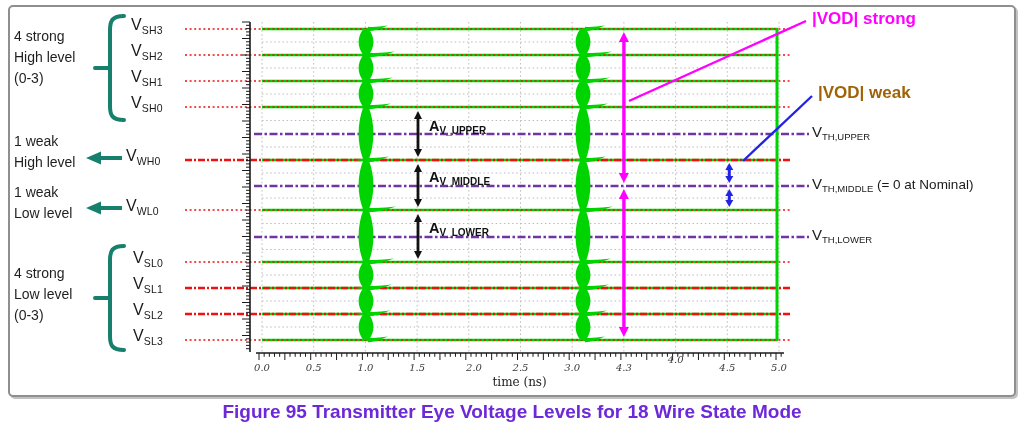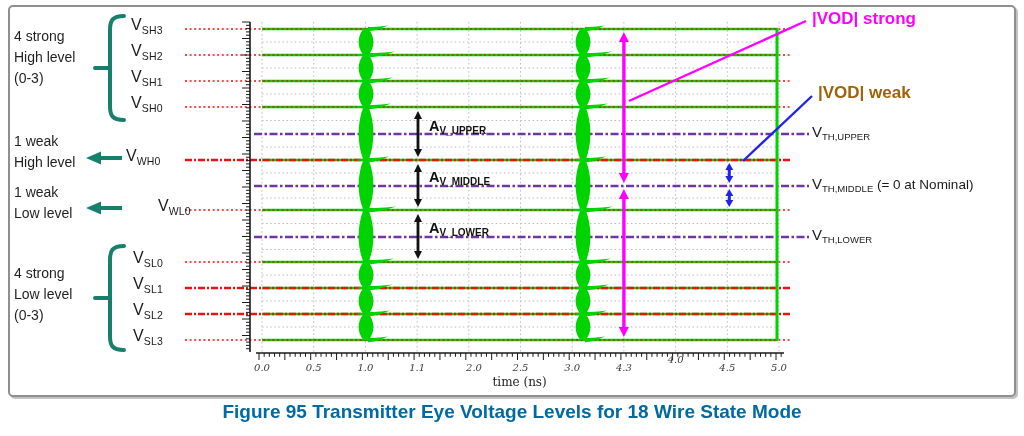--- a/index.html
+++ b/index.html
@@ -16,21 +16,21 @@
   .vlbl .sub{font-size:10.5px;vertical-align:-4px;letter-spacing:.2px;}
   .vthlbl{font-size:15px;text-align:right;}
   .vthlbl .sub{font-size:9.5px;vertical-align:-3px;}
   .vthlbl .suffix{font-size:13.5px;}
   .avlbl{font-weight:bold;font-size:14.5px;color:#111;}
   .avlbl .sub{font-size:10px;vertical-align:-3px;}
   .vodlbl{font-weight:bold;font-size:17px;}
   .ticklbl{font-family:"DejaVu Serif", serif;font-size:10px;color:#3c3c3c;text-align:center;width:26px;font-style:italic;}
   .xlabel{font-family:"DejaVu Serif", serif;font-size:12px;color:#222;}
   .caption{position:absolute;left:0;top:401px;width:1024px;text-align:center;
-           font-weight:bold;font-size:19px;color:#0369a1;}
+           font-weight:bold;font-size:19px;color:#6d28d9;}
 </style>
 </head>
 <body>
 
 <div class="page">
   <div class="frame"></div>
   <svg id="chart-svg" width="1024" height="400">
       <line x1="262" y1="22" x2="262" y2="352" stroke="#bcbcbc" stroke-width="1" stroke-dasharray="1.5 2.6"></line>
       <line x1="313.7" y1="22" x2="313.7" y2="352" stroke="#bcbcbc" stroke-width="1" stroke-dasharray="1.5 2.6"></line>
       <line x1="365.4" y1="22" x2="365.4" y2="352" stroke="#bcbcbc" stroke-width="1" stroke-dasharray="1.5 2.6"></line>
@@ -365,21 +365,21 @@
       <path d="M124,246 C112,246 110,251 110,260 L110,298 M95,298 L110,298 M110,298 L110,336 C110,345 112,350 124,350" fill="none" stroke="#17806d" stroke-width="4" stroke-linecap="round" stroke-linejoin="round"></path>
       <line x1="100" y1="158" x2="122" y2="158" stroke="#17806d" stroke-width="4"></line>
       <polygon points="86,158 101,151.5 101,164.5" fill="#17806d"></polygon>
       <line x1="100" y1="208" x2="122" y2="208" stroke="#17806d" stroke-width="4"></line>
       <polygon points="86,208 101,201.5 101,214.5" fill="#17806d"></polygon>
     </svg>
   <div id="labels">
       <div class="lbl ticklbl" style="left: 249px; top: 362px;">0.0</div>
       <div class="lbl ticklbl" style="left: 300.7px; top: 362px;">0.5</div>
       <div class="lbl ticklbl" style="left: 352.4px; top: 362px;">1.0</div>
-      <div class="lbl ticklbl" style="left: 404.1px; top: 362px;">1.1</div>
+      <div class="lbl ticklbl" style="left: 404.1px; top: 362px;">1.5</div>
       <div class="lbl ticklbl" style="left: 461px; top: 362px;">2.0</div>
       <div class="lbl ticklbl" style="left: 507.5px; top: 362px;">2.5</div>
       <div class="lbl ticklbl" style="left: 559.2px; top: 362px;">3.0</div>
       <div class="lbl ticklbl" style="left: 610.9px; top: 362px;">4.3</div>
       <div class="lbl ticklbl" style="left: 662.6px; top: 346px; margin-top: 8px;">4.0</div>
       <div class="lbl ticklbl" style="left: 714.3px; top: 362px;">4.5</div>
       <div class="lbl ticklbl" style="left: 766px; top: 362px;">5.0</div>
       <div class="lbl xlabel" style="left: 492.5px; top: 375px;">time (ns)</div>
       <div class="lbl avlbl" style="left: 429px; top: 117.5px;"><span>A</span><span class="sub">V_UPPER</span></div>
       <div class="lbl avlbl" style="left: 429px; top: 169px;"><span>A</span><span class="sub">V_MIDDLE</span></div>
@@ -387,21 +387,21 @@
       <div class="lbl vodlbl" style="left: 812px; top: 9px; color: rgb(255, 0, 255);">|VOD| strong</div>
       <div class="lbl vodlbl" style="left: 818px; top: 83px; color: #a16207;">|VOD| weak</div>
       <div class="lbl vthlbl" style="left: 812px; top: 123px;"><span>V</span><span class="sub">TH,UPPER</span></div>
       <div class="lbl vthlbl" style="left: 812px; top: 175px;"><span>V</span><span class="sub">TH,MIDDLE</span><span class="suffix"> (= 0 at Nominal)</span></div>
       <div class="lbl vthlbl" style="left: 812px; top: 226px;"><span>V</span><span class="sub">TH,LOWER</span></div>
       <div class="lbl vlbl" style="left: 131px; top: 16px;"><span>V</span><span class="sub">SH3</span></div>
       <div class="lbl vlbl" style="left: 131px; top: 42px;"><span>V</span><span class="sub">SH2</span></div>
       <div class="lbl vlbl" style="left: 131px; top: 68px;"><span>V</span><span class="sub">SH1</span></div>
       <div class="lbl vlbl" style="left: 131px; top: 94px;"><span>V</span><span class="sub">SH0</span></div>
       <div class="lbl vlbl" style="left: 126px; top: 147px;"><span>V</span><span class="sub">WH0</span></div>
-      <div class="lbl vlbl" style="left: 126px; top: 197px; margin-left: 32px;"><span>V</span><span class="sub">WL0</span></div>
+      <div class="lbl vlbl" style="left: 126px; top: 197px;"><span>V</span><span class="sub">WL0</span></div>
       <div class="lbl vlbl" style="left: 133px; top: 249px;"><span>V</span><span class="sub">SL0</span></div>
       <div class="lbl vlbl" style="left: 133px; top: 275px;"><span>V</span><span class="sub">SL1</span></div>
       <div class="lbl vlbl" style="left: 133px; top: 301px;"><span>V</span><span class="sub">SL2</span></div>
       <div class="lbl vlbl" style="left: 133px; top: 327px;"><span>V</span><span class="sub">SL3</span></div>
       <div class="lbl group-lbl" style="left: 14px; top: 26px;">
         <div>4 strong</div>
         <div>High level</div>
         <div>(0-3)</div>
       </div>
       <div class="lbl group-lbl" style="left: 14px; top: 131px;">

